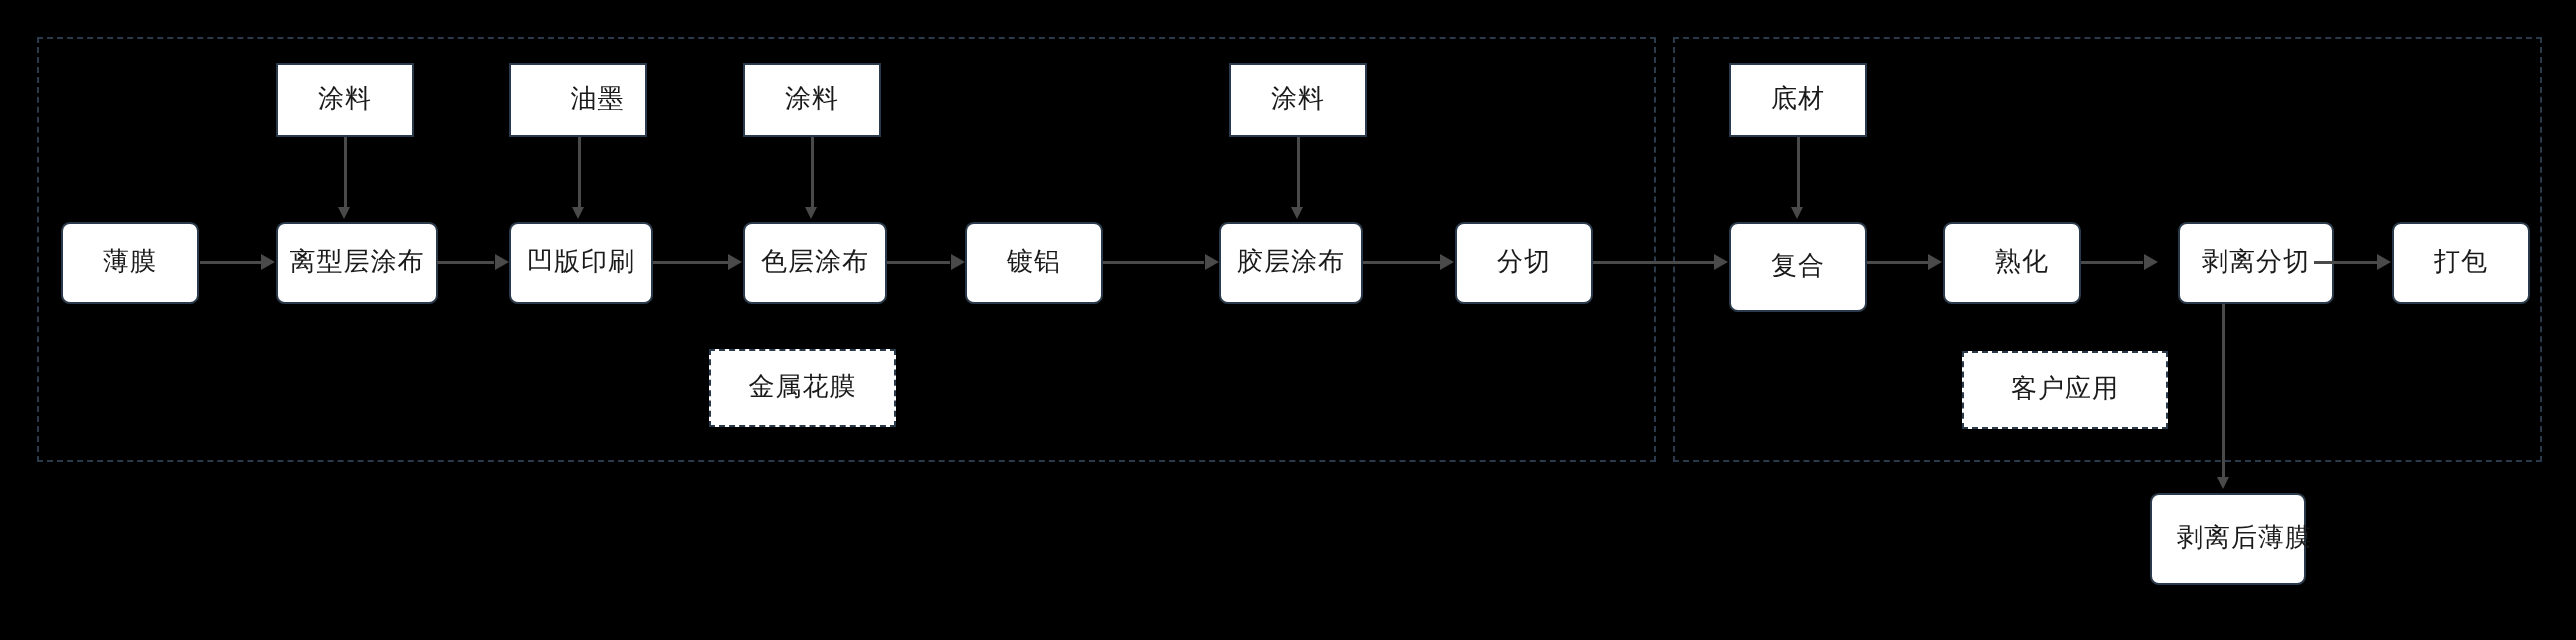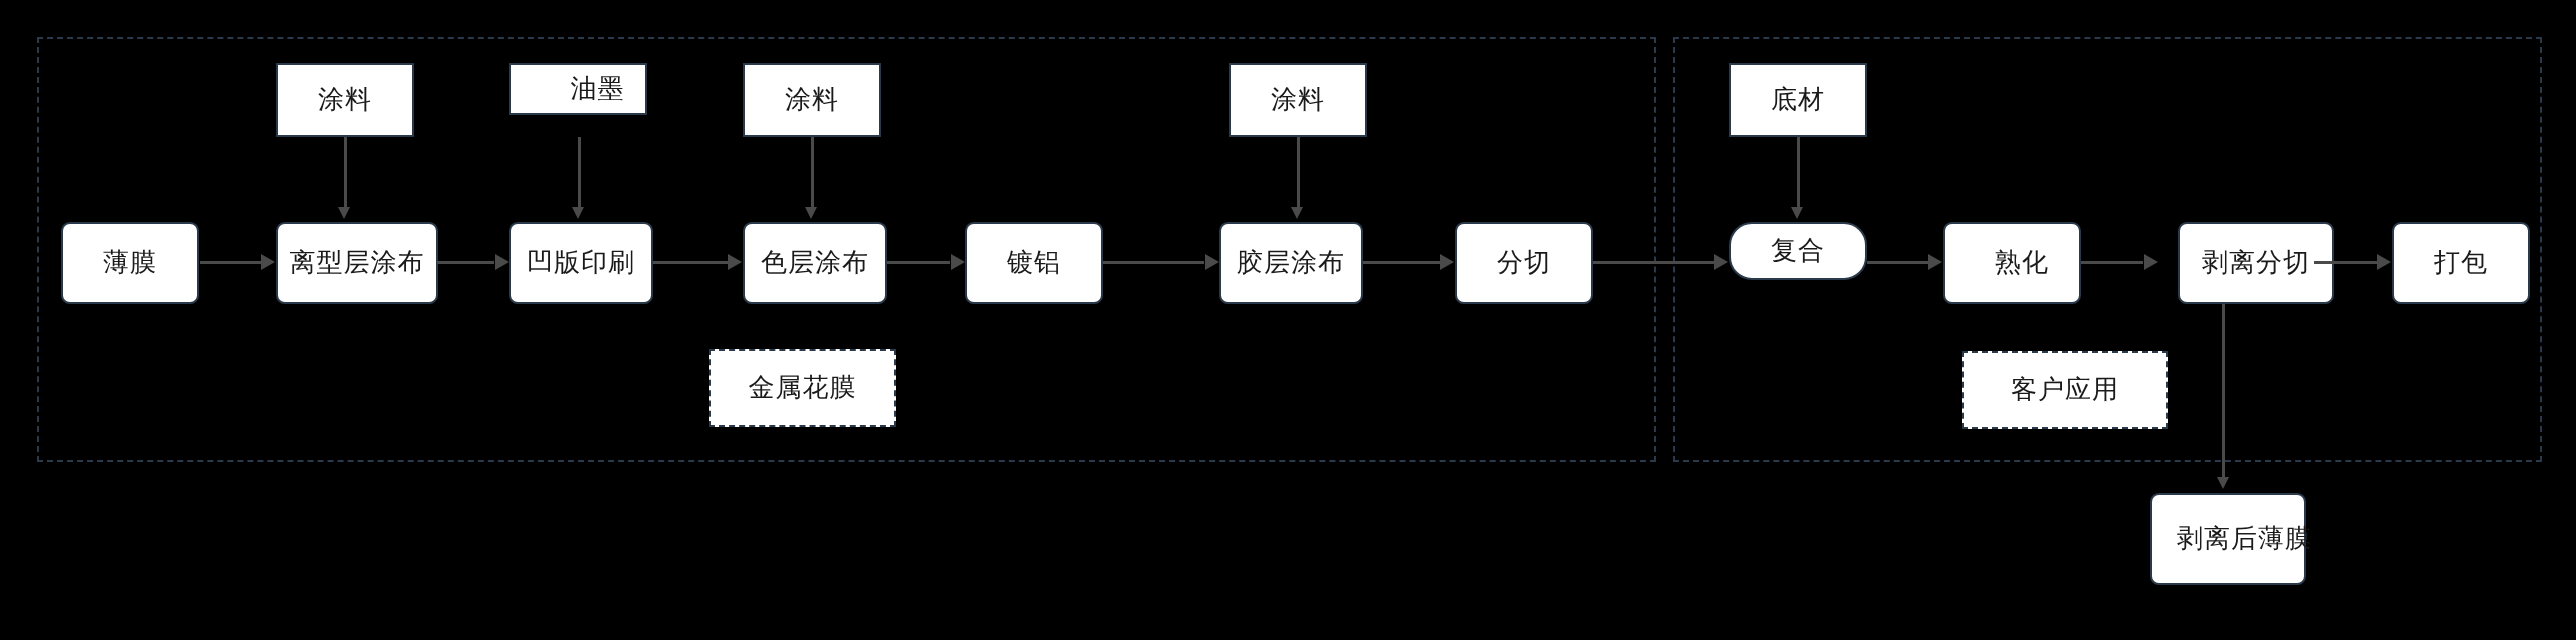--- a/index.html
+++ b/index.html
@@ -1,17 +1,17 @@
 <!DOCTYPE html>
 <html><head>
 <meta charset="utf-8">
 <style>
   html,body{margin:0;padding:0;background:#000;}
   #canvas{position:relative;width:2576px;height:641px;background:#000;
-          font-family:Liberation Serif, serif;overflow:hidden;}
+          font-family:Liberation Mono, monospace;overflow:hidden;}
   .zone{position:absolute;border:2.9px dashed #2b3a4a;box-sizing:border-box;background:transparent;}
   .node{position:absolute;box-sizing:border-box;background:#ffffff;border:2.9px solid #2b3a4a;
         display:flex;align-items:center;justify-content:center;color:#1a1a1a;
         font-size:26px;line-height:1.1;letter-spacing:1px;white-space:nowrap;}
   .node.proc{border-radius:8.8px;}
   .node.mat{border-radius:0;}
   .node.note{border:2.9px dashed #2b3a4a;border-radius:0;}
   .edge{position:absolute;background:#4a4a4a;}
   .edge.h{height:2.9px;}
   .edge.v{width:2.9px;}
@@ -24,21 +24,21 @@
 <body>
 
 <div id="canvas">
 
   <div class="zone" style="left:37px;top:37px;width:1619px;height:425px;"></div>
   <div class="zone" style="left:1673px;top:37px;width:869px;height:425px;"></div>
 
   <div class="node mat" style="left:276px;top:63px;width:138px;height:74px;">
     <span>涂料</span>
   </div>
-  <div class="node mat" style="left:509px;top:63px;width:138px;height:52px;padding-left:39px;">
+  <div class="node mat" style="left:509px;top:63px;width:138px;height:74px;padding-left:39px;">
     <span>油墨</span>
   </div>
   <div class="node mat" style="left:743px;top:63px;width:138px;height:74px;">
     <span>涂料</span>
   </div>
   <div class="node mat" style="left:1229px;top:63px;width:138px;height:74px;">
     <span>涂料</span>
   </div>
   <div class="node mat" style="left:1729px;top:63px;width:138px;height:74px;">
     <span>底材</span>
@@ -73,21 +73,21 @@
   </div>
   <div class="node proc" style="left:965px;top:222px;width:138px;height:82px;">
     <span>镀铝</span>
   </div>
   <div class="node proc" style="left:1219px;top:222px;width:144px;height:82px;">
     <span>胶层涂布</span>
   </div>
   <div class="node proc" style="left:1455px;top:222px;width:138px;height:82px;">
     <span>分切</span>
   </div>
-  <div class="node proc" style="left:1729px;top:222px;width:138px;height:58px;border-radius:23px;">
+  <div class="node proc" style="left:1729px;top:222px;width:138px;height:90px;">
     <span>复合</span>
   </div>
   <div class="node proc" style="left:1943px;top:222px;width:138px;height:82px;padding-left:20px;">
     <span>熟化</span>
   </div>
   <div class="node proc" style="left:2158px;top:222px;width:156px;height:82px;margin-left:20px;">
     <span>剥离分切</span>
   </div>
   <div class="node proc" style="left:2392px;top:222px;width:138px;height:82px;">
     <span>打包</span>

